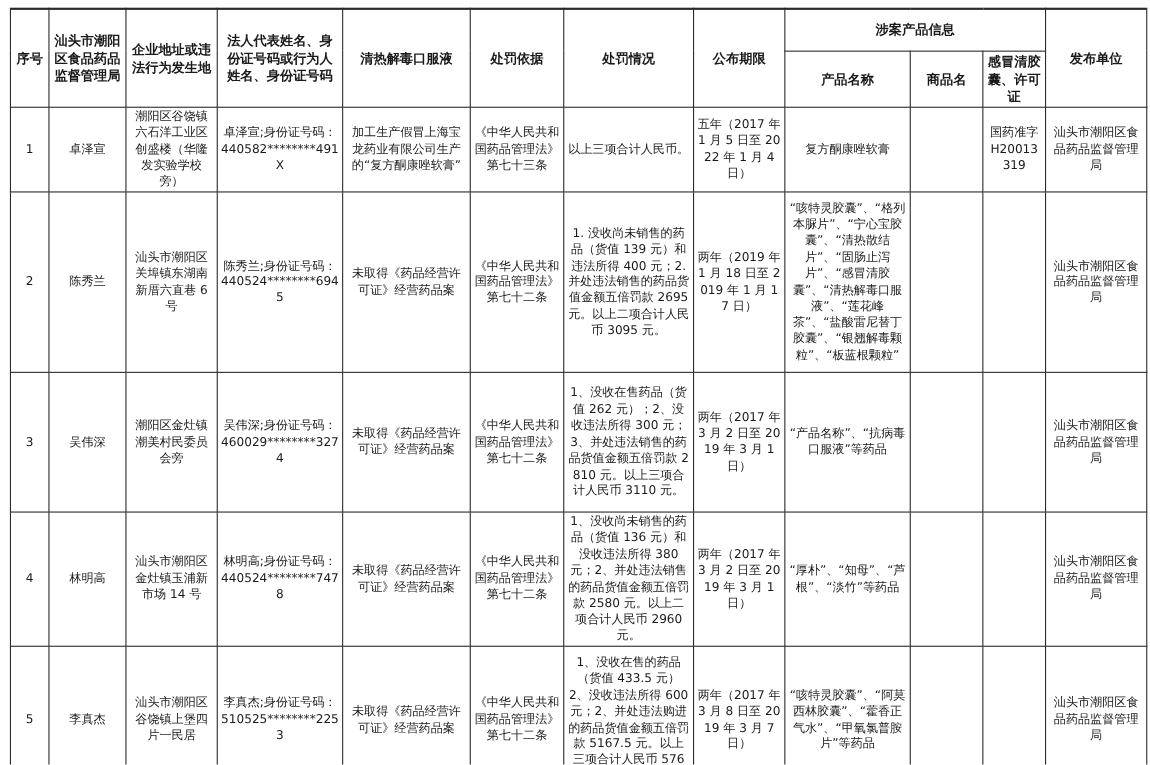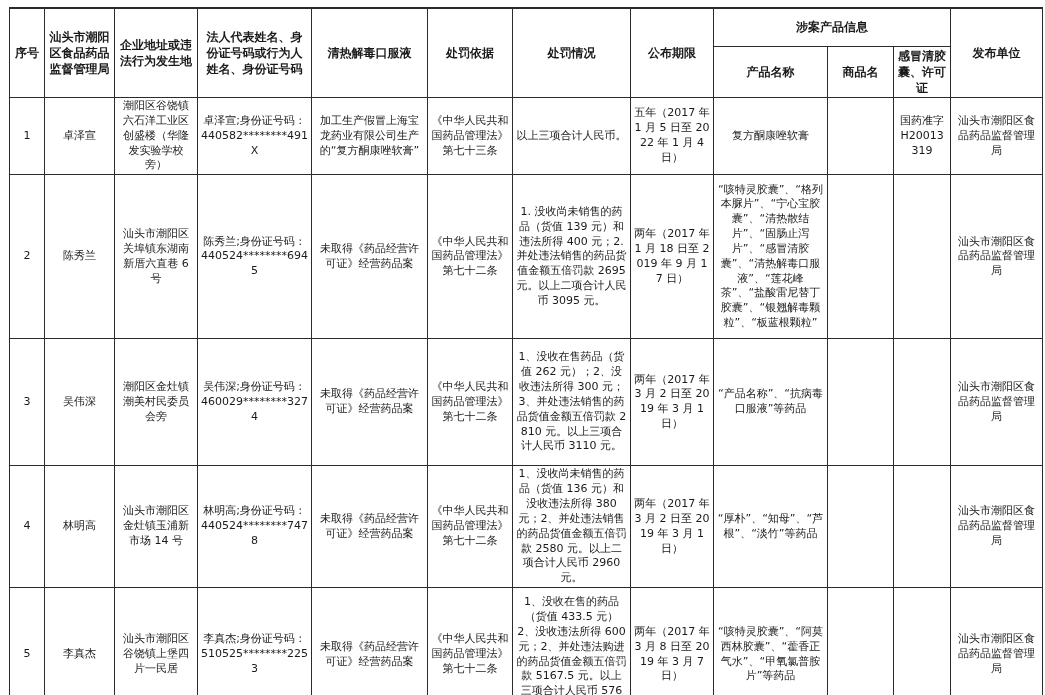--- a/index.html
+++ b/index.html
@@ -110,21 +110,21 @@
         <td>汕头市潮阳区食品药品监督管理局</td>
       </tr>
       <tr class="r2">
         <td>2</td>
         <td>陈秀兰</td>
         <td>汕头市潮阳区关埠镇东湖南新厝六直巷 6 号</td>
         <td class="al">陈秀兰;身份证号码：440524********6945</td>
         <td>未取得《药品经营许可证》经营药品案</td>
         <td>《中华人民共和国药品管理法》第七十二条</td>
         <td class="al">1. 没收尚未销售的药品（货值 139 元）和违法所得 400 元；2. 并处违法销售的药品货值金额五倍罚款 2695 元。以上二项合计人民币 3095 元。</td>
-        <td>两年（2017 年 1 月 18 日至 2019 年 9 月 17 日）</td>
+        <td>两年（2019 年 1 月 18 日至 2019 年 1 月 17 日）</td>
         <td>“咳特灵胶囊”、“格列本脲片”、“宁心宝胶囊”、“清热散结片”、“固肠止泻片”、“感冒清胶囊”、“清热解毒口服液”、“莲花峰茶”、“盐酸雷尼替丁胶囊”、“银翘解毒颗粒”、“板蓝根颗粒”</td>
         <td></td>
         <td></td>
         <td>汕头市潮阳区食品药品监督管理局</td>
       </tr>
       <tr class="r3">
         <td>3</td>
         <td>吴伟深</td>
         <td>潮阳区金灶镇潮美村民委员会旁</td>
         <td class="al">吴伟深;身份证号码：460029********3274</td>

